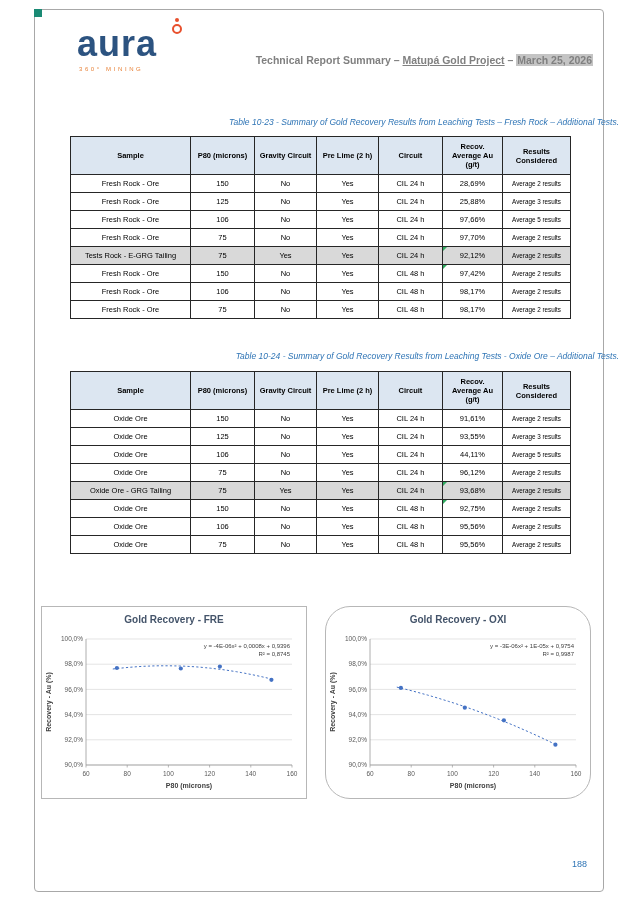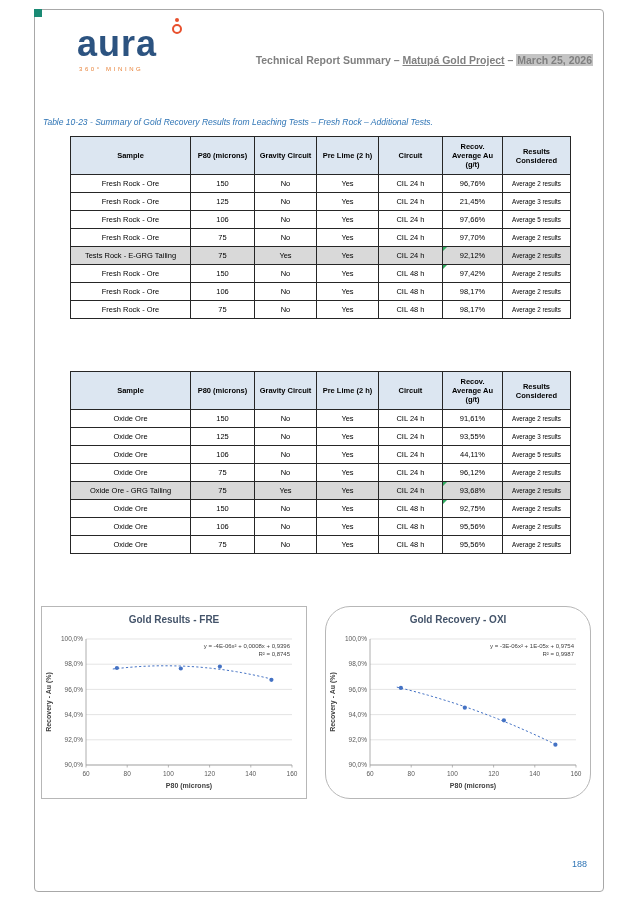--- a/index.html
+++ b/index.html
@@ -39,21 +39,21 @@
   
   .report-title {
     position: absolute; top: 44px; right: 10px;
     font-size: 10.5px; font-weight: bold; color: #808080;
     white-space: nowrap; 
   }
   .title-underline { text-decoration: underline; }
   .title-highlight { background: #c4c4c4; padding: 0 1px; }
   
   .table-caption {
-    position: absolute; left: 8px; width: 100%; text-align: left;
+    position: absolute; left: 16px; width: 100%; text-align: right;
     font-size: 8.5px; font-style: italic;
     color: var(--accent-blue, #2e74b5);
   }
   .caption-1 { top: 107px; }
   .caption-2 { top: 341px; }
   
   table.data-table {
     position: absolute; left: 35px; width: 500px;
     border-collapse: collapse; table-layout: fixed; background: #fff;
   }
@@ -138,30 +138,30 @@
           <th>Results Considered</th>
         </tr>
       </thead>
     <tbody>
         <tr>
           <td>Fresh Rock - Ore</td>
           <td>150</td>
           <td>No</td>
           <td>Yes</td>
           <td>CIL 24 h</td>
-          <td>96,76%</td>
+          <td>28,69%</td>
           <td class="small">Average 2 results</td>
         </tr>
         <tr>
           <td>Fresh Rock - Ore</td>
           <td>125</td>
           <td>No</td>
           <td>Yes</td>
           <td>CIL 24 h</td>
-          <td>21,45%</td>
+          <td>25,88%</td>
           <td class="small">Average 3 results</td>
         </tr>
         <tr>
           <td>Fresh Rock - Ore</td>
           <td>106</td>
           <td>No</td>
           <td>Yes</td>
           <td>CIL 24 h</td>
           <td>97,66%</td>
           <td class="small">Average 5 results</td>
@@ -207,20 +207,21 @@
           <td>75</td>
           <td>No</td>
           <td>Yes</td>
           <td>CIL 48 h</td>
           <td>98,17%</td>
           <td class="small">Average 2 results</td>
         </tr>
       </tbody>
   </table>
 
+  <div class="table-caption caption-2">Table 10-24 - Summary of Gold Recovery Results from Leaching Tests - Oxide Ore – Additional Tests.</div>
   <table class="data-table table-2" data-table="1">
     <colgroup>
       <col style="width:120px">
         <col style="width:64px">
         <col style="width:62px">
         <col style="width:62px">
         <col style="width:64px">
         <col style="width:60px">
         <col style="width:68px">
     </colgroup>
@@ -305,21 +306,21 @@
           <td>No</td>
           <td>Yes</td>
           <td>CIL 48 h</td>
           <td>95,56%</td>
           <td class="small">Average 2 results</td>
         </tr>
       </tbody>
   </table>
 
   <div class="chart-box chart-1">
-    <div class="chart-title">Gold Results - FRE</div>
+    <div class="chart-title">Gold Recovery - FRE</div>
     <svg class="chart-svg" viewBox="0 0 264 166">
         <line x1="44" y1="138" x2="250" y2="138" stroke="#d9d9d9" stroke-width="0.7"></line>
         <text x="41" y="140.2" text-anchor="end" font-size="6.5" fill="#595959">90,0%</text>
         <line x1="44" y1="112.8" x2="250" y2="112.8" stroke="#d9d9d9" stroke-width="0.7"></line>
         <text x="41" y="115" text-anchor="end" font-size="6.5" fill="#595959">92,0%</text>
         <line x1="44" y1="87.6" x2="250" y2="87.6" stroke="#d9d9d9" stroke-width="0.7"></line>
         <text x="41" y="89.8" text-anchor="end" font-size="6.5" fill="#595959">94,0%</text>
         <line x1="44" y1="62.400000000000006" x2="250" y2="62.400000000000006" stroke="#d9d9d9" stroke-width="0.7"></line>
         <text x="41" y="64.60000000000001" text-anchor="end" font-size="6.5" fill="#595959">96,0%</text>
         <line x1="44" y1="37.19999999999999" x2="250" y2="37.19999999999999" stroke="#d9d9d9" stroke-width="0.7"></line>

